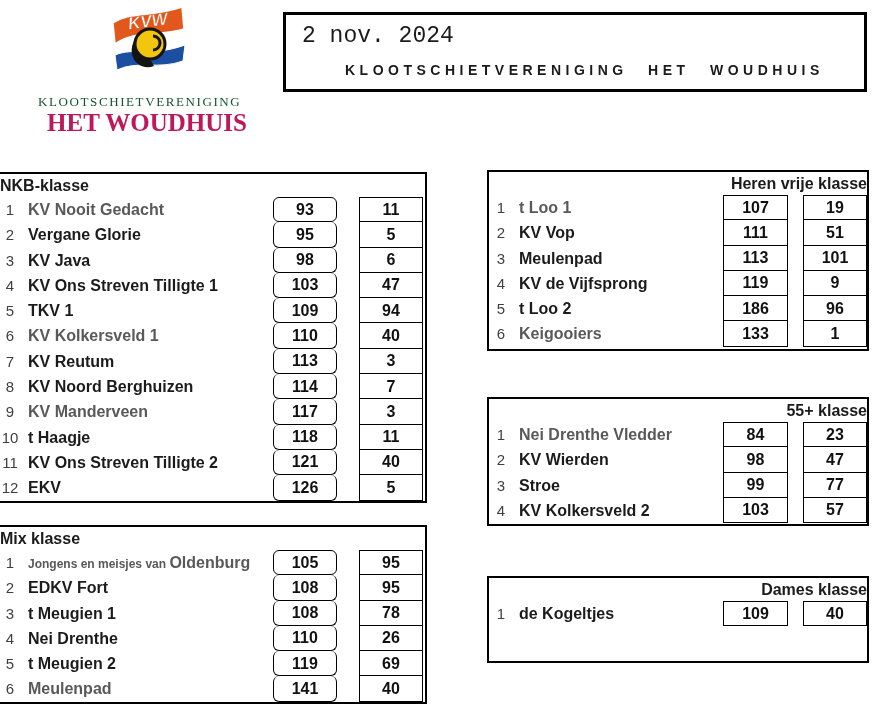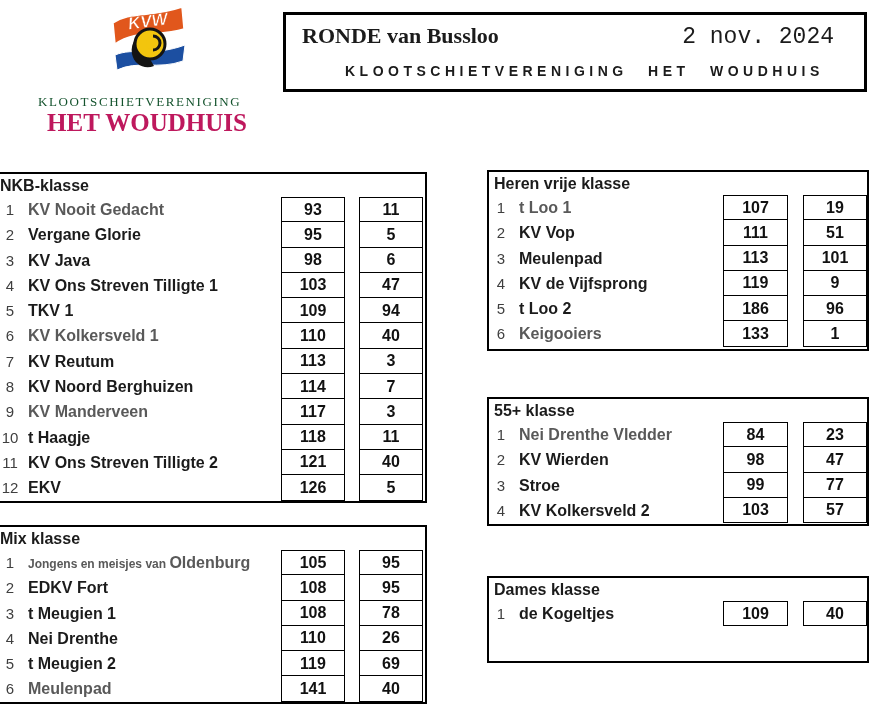--- a/index.html
+++ b/index.html
@@ -28,33 +28,33 @@
   
   .tbl { position: absolute; border: 2px solid #000; background: #fff; }
   .tbl-nkb    { left: -4px;  top: 172px; width: 431px; height: 331px; }
   .tbl-mix    { left: -4px;  top: 525px; width: 431px; height: 179px; }
   .tbl-heren  { left: 487px; top: 170px; width: 382px; height: 181px; }
   .tbl-plus55 { left: 487px; top: 397px; width: 382px; height: 129px; }
   .tbl-dames  { left: 487px; top: 576px; width: 382px; height: 87px;  }
 
   .t-title { height: 23px; line-height: 24px; font-weight: bold; font-size: 16px; white-space: nowrap; }
   .tbl-left  .t-title { padding-left: 2px; }
-  .tbl-right .t-title { padding-left: 5px; }
+  .tbl-right .t-title { padding-left: 5px; text-align: right; }
 
   .row { position: relative; height: 25.3px; line-height: 25.3px; white-space: nowrap; }
   .rank { display: inline-block; width: 24px; text-align: center; font-size: 15px; color: #3f3f3f; }
   .name { display: inline-block; margin-left: 6px; font-weight: bold; font-size: 16px; color: #1b1b1b; }
   .name.muted, .name.muted .name-main { color: #595959; }
   .name-small { font-size: 12px; font-weight: bold; }
 
   .sbox { position: absolute; top: 0; height: 100%; width: 64px; border: 1.5px solid #000;
           display: flex; align-items: center; justify-content: center;
           font-weight: bold; font-size: 16px; color: #111; background: #fff; }
   .row + .row .sbox { border-top: none; }
-  .tbl-left  .s1 { left: 283px; }
+  .tbl-left  .s1 { left: 275px; border-radius: 6px; }
   .tbl-left  .s2 { left: 361px; }
   .tbl-right .s1 { left: 234px; width: 65px; }
   .tbl-right .s2 { left: 314px; }
 </style>
 </head>
 <body>
 
 <svg class="logo-svg" width="84" height="78" viewBox="0 0 84 78">
 
   <path d="M7,21 C24,9 44,16 76,5 L78,27 C52,35 30,27 9,42 Z" fill="#e1571c" stroke="#fff" stroke-width="1.5"></path>
@@ -66,21 +66,20 @@
   <circle cx="47" cy="41" r="7" fill="#f2c50e"></circle>
   <path d="M47,34 a7,7 0 0 1 0,14" fill="none" stroke="#141414" stroke-width="3"></path>
 
   <text x="22" y="25" transform="rotate(-7 40 20)" font-family="Liberation Sans, sans-serif" font-size="17" font-weight="bold" font-style="italic" fill="#ffffff" stroke="#e1571c" stroke-width="0.5">KVW</text>
 </svg>
 <div class="org-line1">KLOOTSCHIETVERENIGING</div>
 <div class="org-line2">HET WOUDHUIS</div>
 
 <div class="header-box">
   <div class="header-row">
-    <span class="header-title">RONDE van Bussloo</span>
     <span class="header-date">2 nov. 2024</span>
   </div>
   <div class="header-sub">KLOOTSCHIETVERENIGING HET WOUDHUIS</div>
 </div>
 
 <div class="tbl tbl-left tbl-nkb">
   <div class="t-title">NKB-klasse</div>
   <div class="t-rows">
       <div class="row"><span class="rank">1</span><span class="name muted"><span class="name-main">KV Nooit Gedacht</span></span><span class="sbox s1">93</span><span class="sbox s2">11</span></div>
       <div class="row"><span class="rank">2</span><span class="name"><span class="name-main">Vergane Glorie</span></span><span class="sbox s1">95</span><span class="sbox s2">5</span></div>

